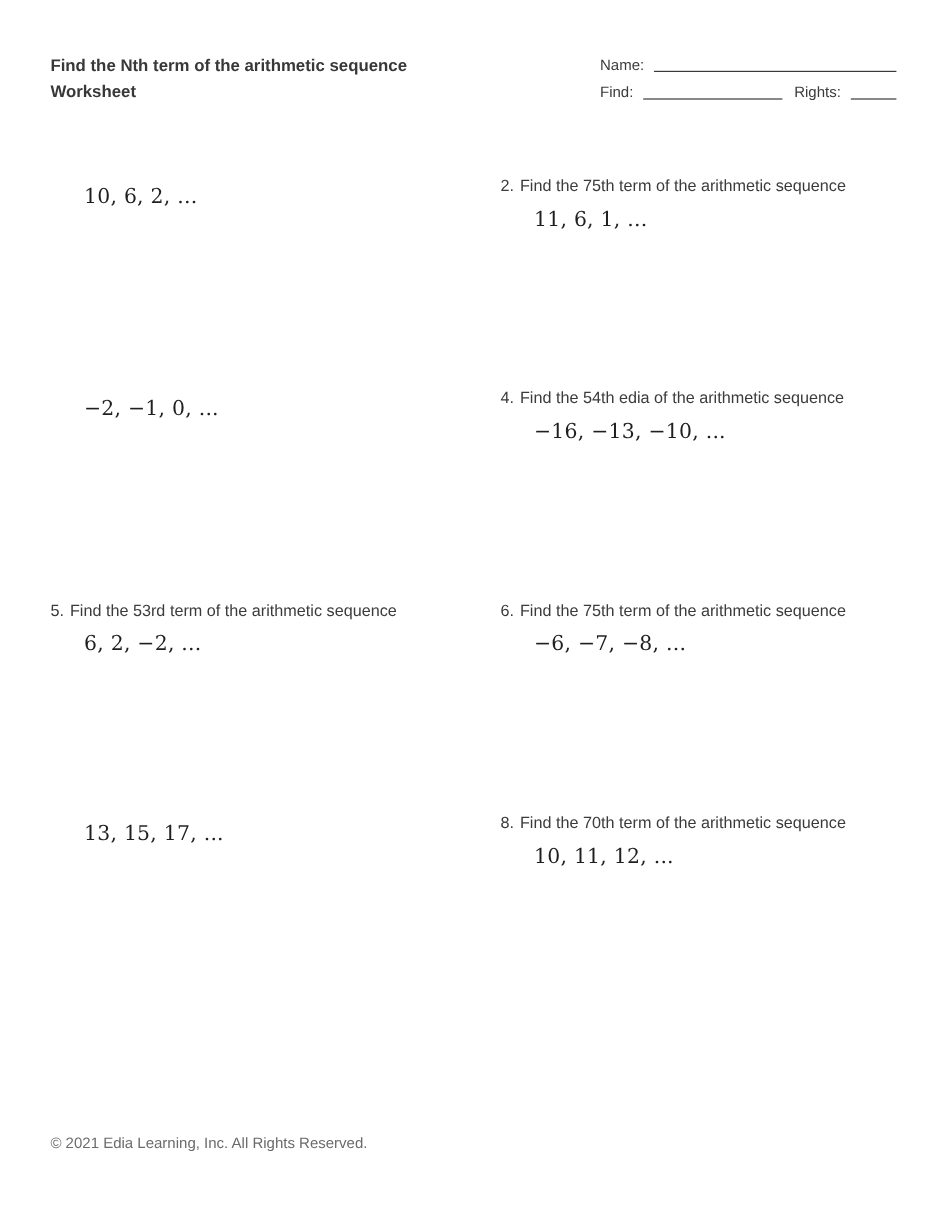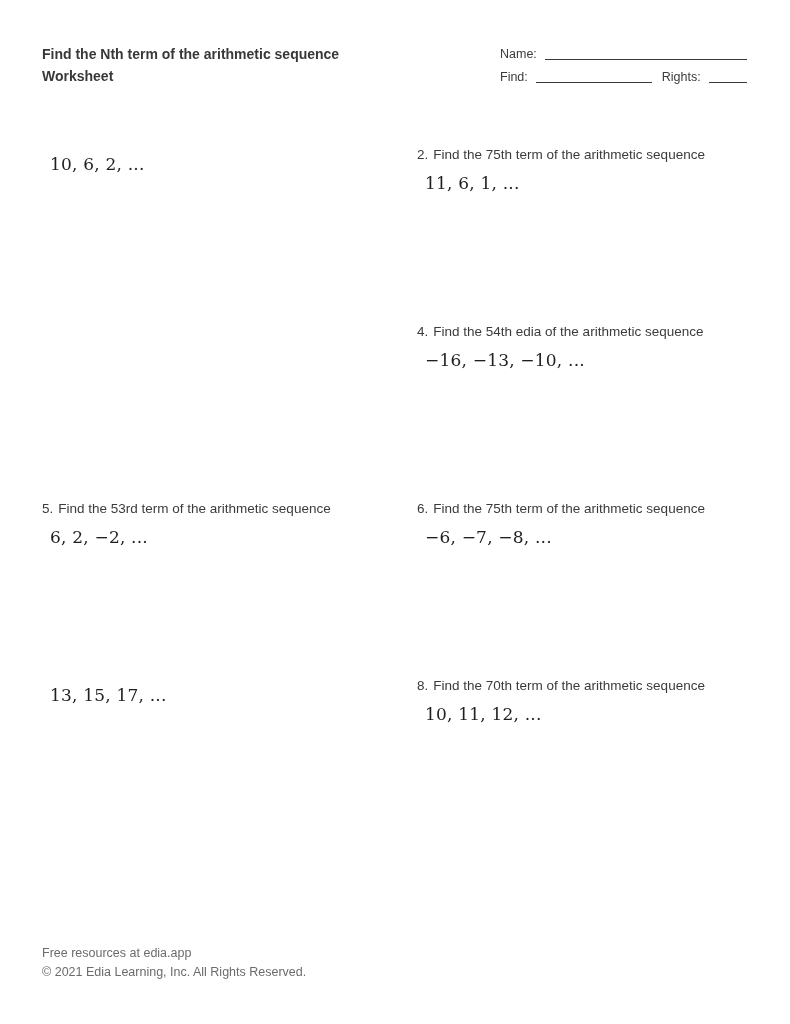--- a/index.html
+++ b/index.html
@@ -58,21 +58,21 @@
     grid-auto-rows: 177px;
   }
   .problem { }
   .question {
     font-size: 13.5px;
     line-height: 19px;
     color: #3b3b3b;
   }
   .q-num { margin-right: 5px; }
   .sequence {
-    margin-left: 8px;
+    margin-left: 28px;
     margin-top: 9px;
     font-family: "DejaVu Serif", serif;
     font-size: 17px;
     color: #1f1f1f;
     letter-spacing: 0.2px;
   }
 
   
   .footer {
     position: absolute;
@@ -113,20 +113,21 @@
     </div>
 
     <div class="problem">
       <div class="question">
         <span class="q-num">2.</span><span class="q-text">Find the 75th term of the arithmetic sequence</span>
       </div>
       <div class="sequence">11, 6, 1, ...</div>
     </div>
 
     <div class="problem">
+      <div class="sequence">−2, −1, 0, ...</div>
     </div>
 
     <div class="problem">
       <div class="question">
         <span class="q-num">4.</span><span class="q-text">Find the 54th edia of the arithmetic sequence</span>
       </div>
       <div class="sequence">−16, −13, −10, ...</div>
     </div>
 
     <div class="problem">
@@ -150,17 +151,16 @@
     <div class="problem">
       <div class="question">
         <span class="q-num">8.</span><span class="q-text">Find the 70th term of the arithmetic sequence</span>
       </div>
       <div class="sequence">10, 11, 12, ...</div>
     </div>
 
   </div>
 
   <div class="footer">
-    <div>Free resources at edia.app</div>
     <div>© 2021 Edia Learning, Inc. All Rights Reserved.</div>
   </div>
 
 </div>
 
 </body></html>

